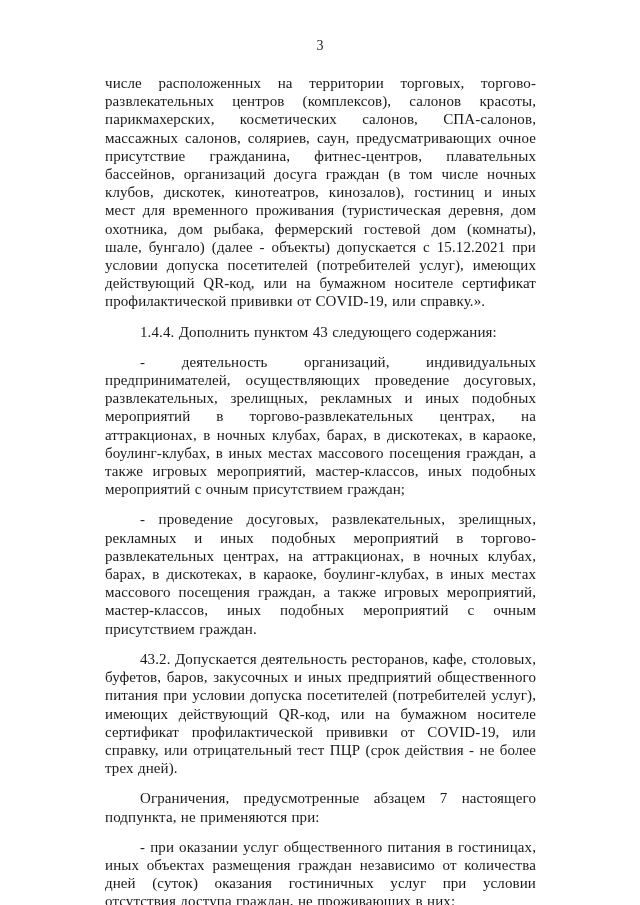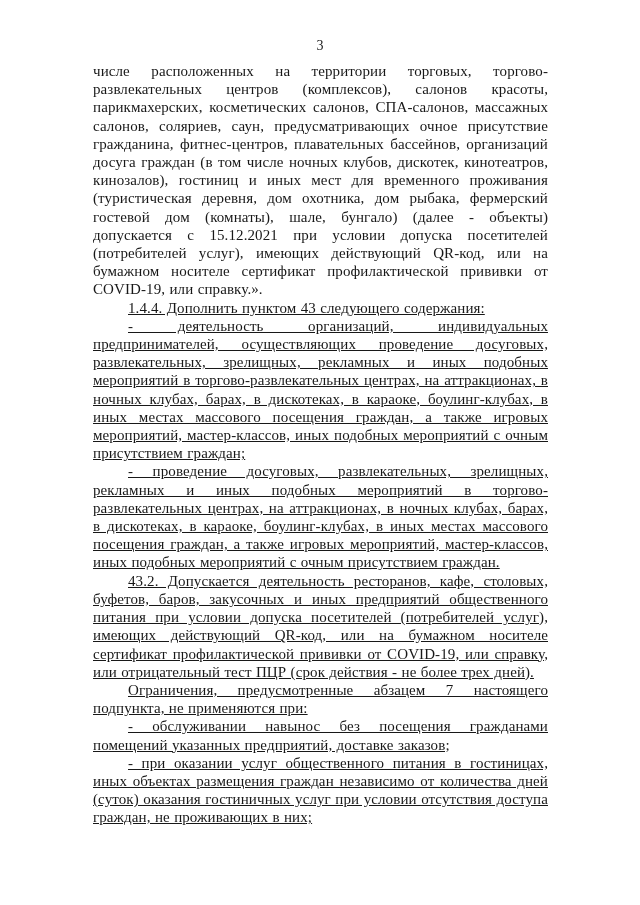--- a/index.html
+++ b/index.html
@@ -34,27 +34,26 @@
     position: absolute;
     top: 62px;
     left: 93px;
     width: 455px;
     font-size: 15px;
     line-height: 18.2px;
     text-align: justify;
     letter-spacing: 0.1px;
   }
   .doc-body p {
-    margin: 0;
+    margin: 12px;
     padding: 0;
     word-spacing: 0.5px;
   }
   .doc-body p.indent {
     text-indent: 35px;
-    text-decoration: underline;
   }
 </style>
 </head>
 <body>
 
 <div class="page">
   <div class="page-number">3</div>
   <div class="doc-body">
   <p>числе расположенных на территории торговых, торгово-развлекательных центров (комплексов), салонов красоты, парикмахерских, косметических салонов, СПА-салонов, массажных салонов, соляриев, саун, предусматривающих очное присутствие гражданина, фитнес-центров, плавательных бассейнов, организаций досуга граждан (в том числе ночных клубов, дискотек, кинотеатров, кинозалов), гостиниц и иных мест для временного проживания (туристическая деревня, дом охотника, дом рыбака, фермерский гостевой дом (комнаты), шале, бунгало) (далее - объекты) допускается с 15.12.2021 при условии допуска посетителей (потребителей услуг), имеющих действующий QR-код, или на бумажном носителе сертификат профилактической прививки от COVID-19, или справку.».</p>
 
@@ -64,17 +63,16 @@
 
 
   <p class="indent">- деятельность организаций, индивидуальных предпринимателей, осуществляющих проведение досуговых, развлекательных, зрелищных, рекламных и иных подобных мероприятий в торгово-развлекательных центрах, на аттракционах, в ночных клубах, барах, в дискотеках, в караоке, боулинг-клубах, в иных местах массового посещения граждан, а также игровых мероприятий, мастер-классов, иных подобных мероприятий с очным присутствием граждан;</p>
 
   <p class="indent">- проведение досуговых, развлекательных, зрелищных, рекламных и иных подобных мероприятий в торгово-развлекательных центрах, на аттракционах, в ночных клубах, барах, в дискотеках, в караоке, боулинг-клубах, в иных местах массового посещения граждан, а также игровых мероприятий, мастер-классов, иных подобных мероприятий с очным присутствием граждан.</p>
 
   <p class="indent">43.2. Допускается деятельность ресторанов, кафе, столовых, буфетов, баров, закусочных и иных предприятий общественного питания при условии допуска посетителей (потребителей услуг), имеющих действующий QR-код, или на бумажном носителе сертификат профилактической прививки от COVID-19, или справку, или отрицательный тест ПЦР (срок действия - не более трех дней).</p>
 
   <p class="indent">Ограничения, предусмотренные абзацем 7 настоящего подпункта, не применяются при:</p>
 
-  <p class="indent">- обслуживании навынос без посещения гражданами помещений указанных предприятий, доставке заказов;</p>
 
   <p class="indent">- при оказании услуг общественного питания в гостиницах, иных объектах размещения граждан независимо от количества дней (суток) оказания гостиничных услуг при условии отсутствия доступа граждан, не проживающих в них;</p>
 </div>
 </div>
 
 </body></html>

